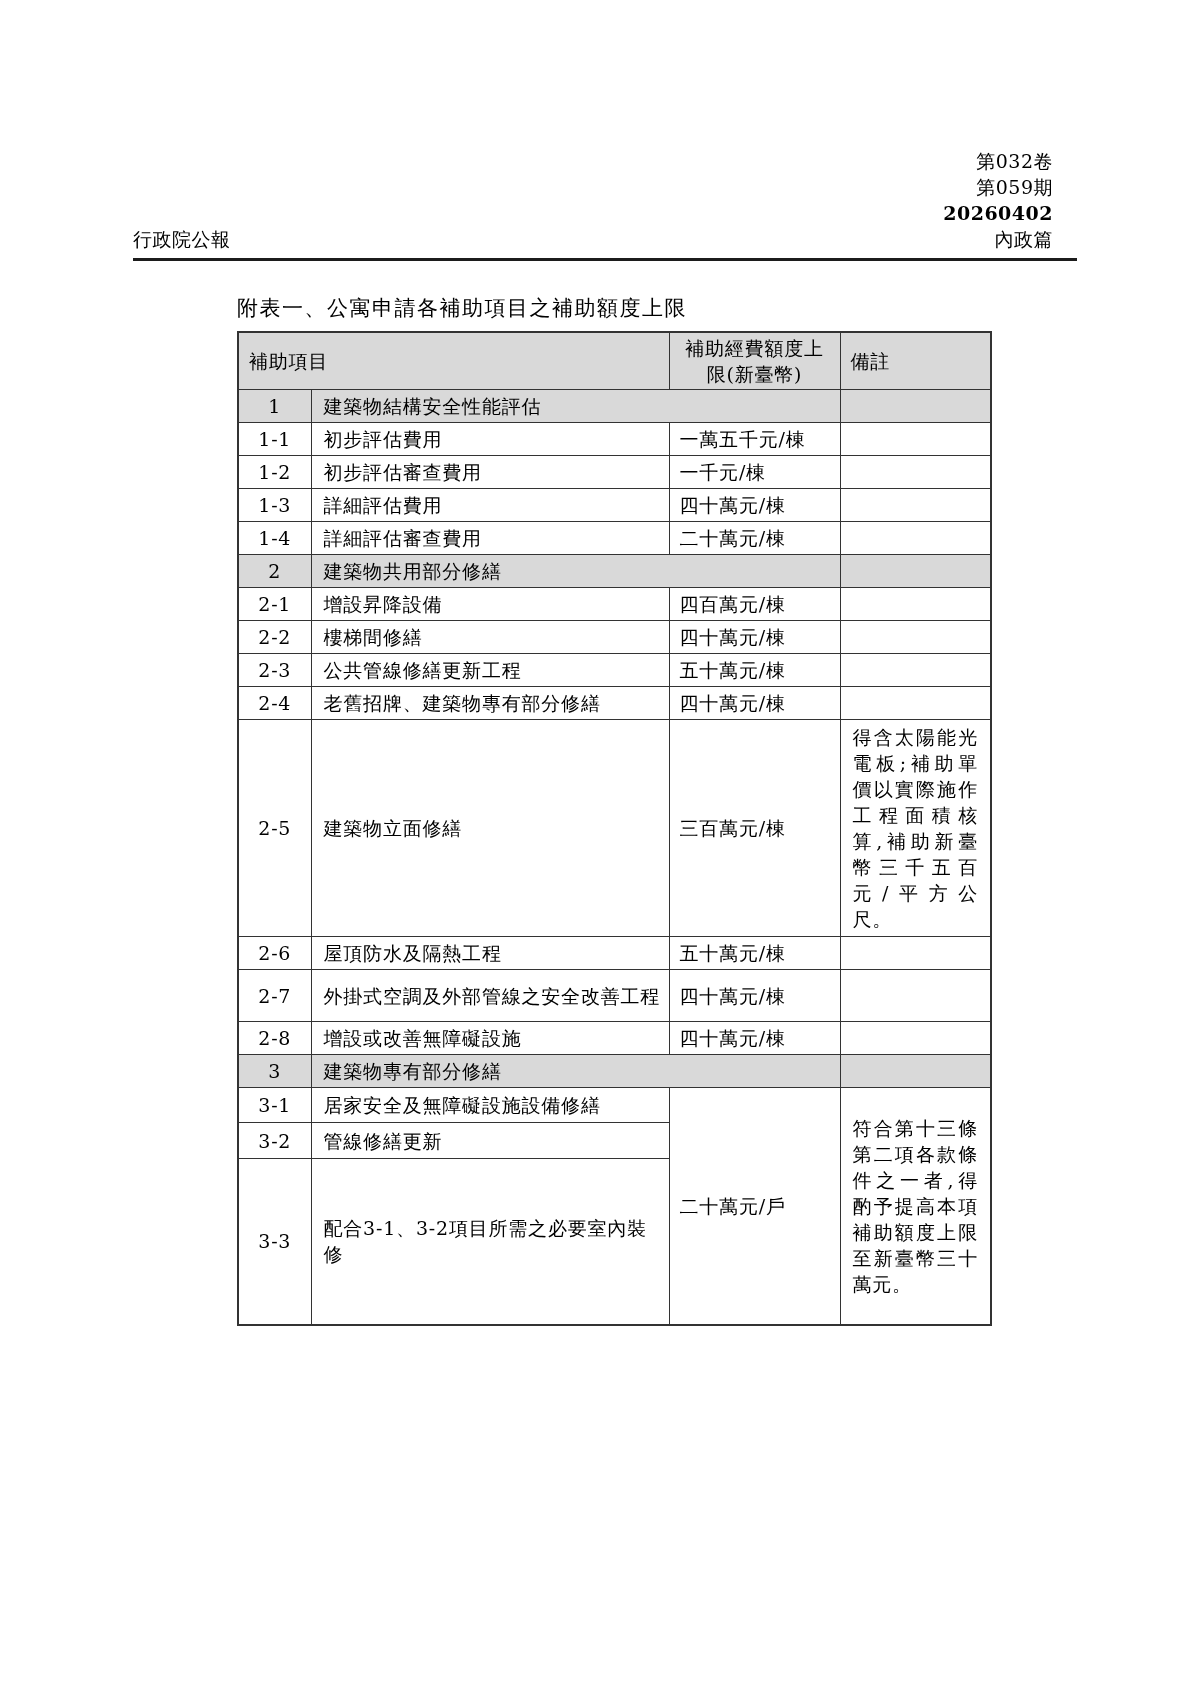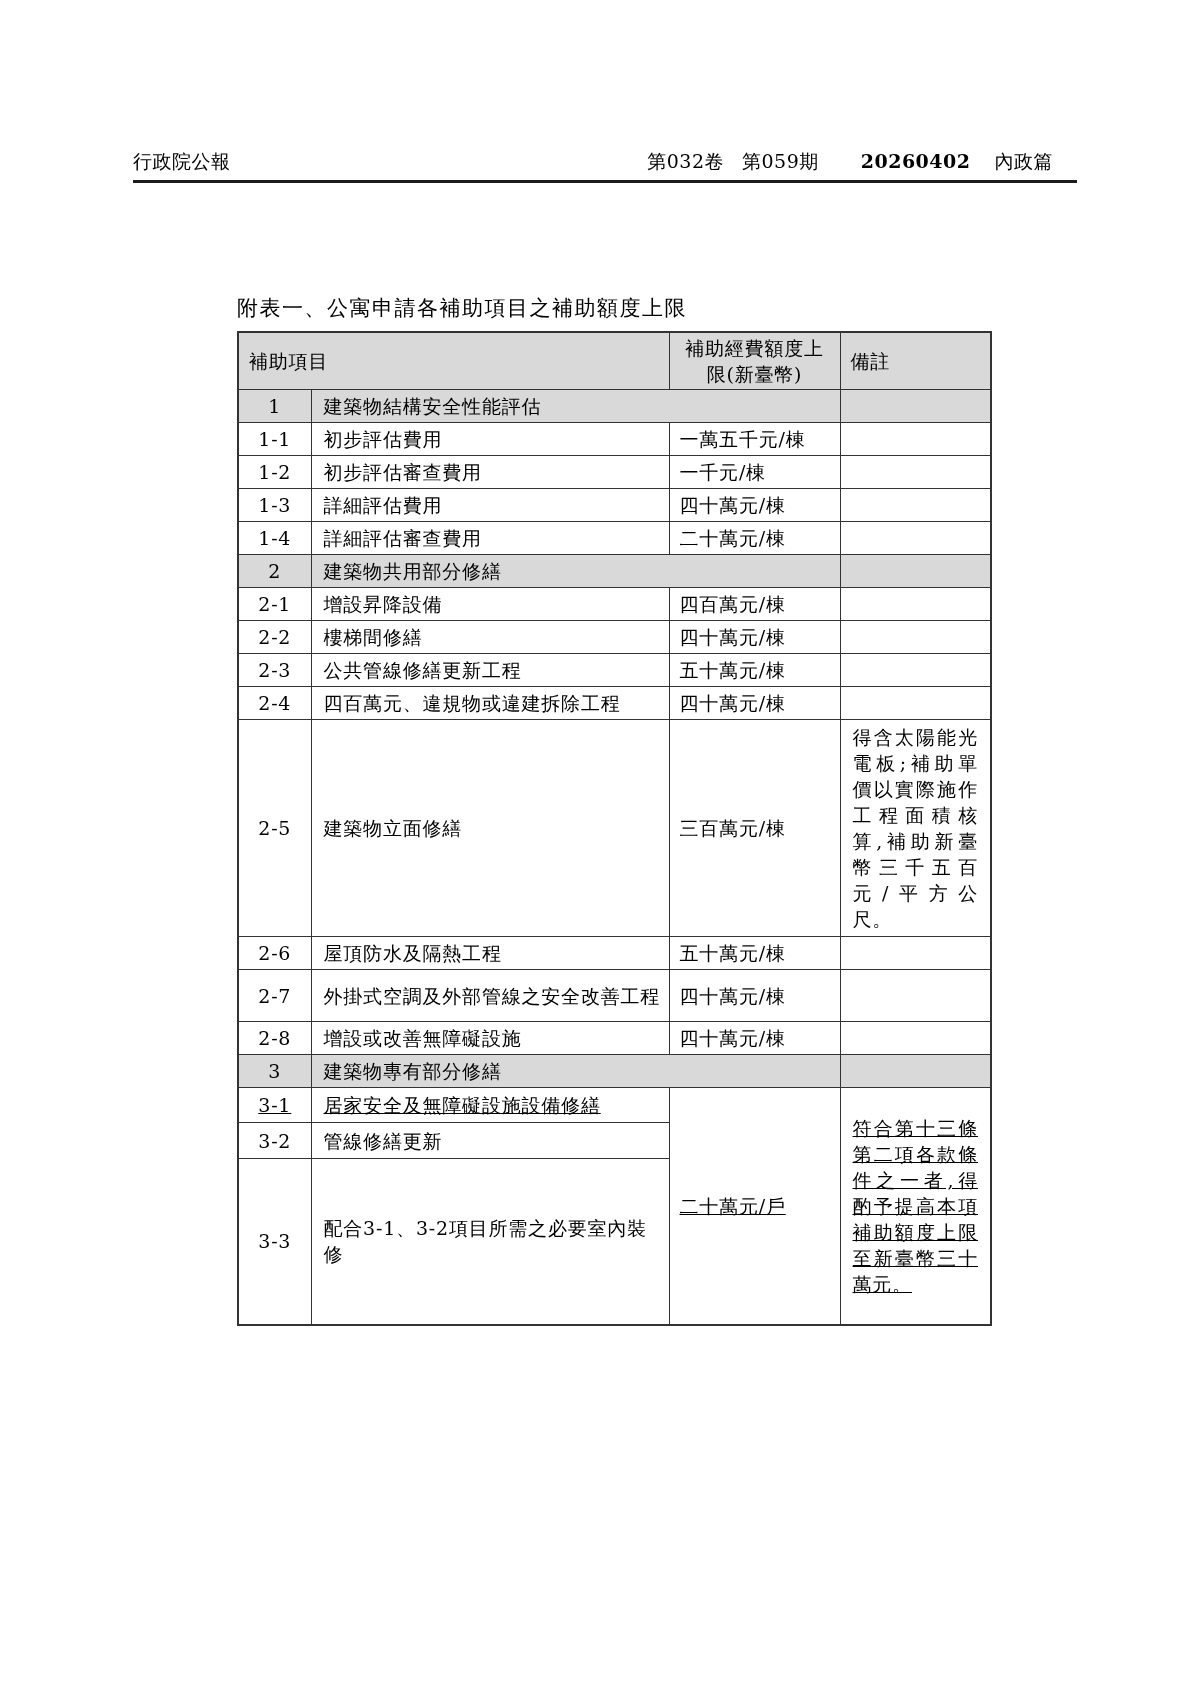--- a/index.html
+++ b/index.html
@@ -7,21 +7,21 @@
     width:1200px; height:1698px; background:#ffffff; color:#000;
     font-family:"DejaVu Serif","Liberation Serif",serif;
     position:relative; overflow:hidden;
   }
   .page-header {
     position:absolute; left:133px; top:148px; width:944px;
     display:flex; justify-content:space-between; align-items:flex-end;
     border-bottom:3px solid #1c1c1c; padding-bottom:6px;
     font-size:19px; letter-spacing:0.5px; line-height:26px;gap:35px;
   }
-  .ph-right { display:flex; align-items:flex-end; padding-right:24px; }
+  .ph-right { display:flex; align-items:flex-end; padding-right:24px;flex-direction:column; }
   .ph-right .issue   { margin-left:18px; }
   .ph-right .pubdate { margin-left:42px;font-weight:bold; }
   .ph-right .section { margin-left:24px; }
 
   .content { position:absolute; left:237px; top:294px; width:660px; }
   .table-title { font-size:21px; letter-spacing:1.5px; margin:0 0 9px 0; }
 
   table.subsidy {
     border-collapse:collapse; table-layout:fixed; width:753px;
     border:2px solid #333;
@@ -41,21 +41,21 @@
   tr.thead td.hdr-item   { padding:2px 8px 2px 10px; }
   tr.thead td.hdr-amount { text-align:center; padding:2px 13px; }
   tr.thead td.hdr-remark { padding:2px 8px 2px 10px; }
   tr.sec td { background:#d9d9d9; }
 
   tr.h-hdr { height:52px; }
   tr.h-sec { height:33px; }
   tr.h-row { height:33px; }
   tr.h-tall25 { height:190px; }
   tr.h-row27  { height:52px; }
-  tr.h-31 { height:35px;text-decoration:underline; }
+  tr.h-31 { height:35px; }
   tr.h-32 { height:36px; }
   tr.h-33 { height:166px; }
 </style>
 </head>
 <body>
 
 <div class="page">
 
   <div class="page-header">
     <span>行政院公報</span>
@@ -141,21 +141,21 @@
 
       <tr class="h-row">
         <td class="no">2-3</td>
         <td class="desc">公共管線修繕更新工程</td>
         <td class="amt">五十萬元/棟</td>
         <td class="remark"></td>
       </tr>
 
       <tr class="h-row">
         <td class="no">2-4</td>
-        <td class="desc">四百萬元、違規物或違建拆除工程</td>
+        <td class="desc">老舊招牌、建築物專有部分修繕</td>
         <td class="amt">四十萬元/棟</td>
         <td class="remark"></td>
       </tr>
 
       <tr class="h-tall25">
         <td class="no">2-5</td>
         <td class="desc">建築物立面修繕</td>
         <td class="amt">三百萬元/棟</td>
         <td class="remark">得含太陽能光電板;補助單價以實際施作工程面積核算,補助新臺幣三千五百元/平方公尺。</td>
       </tr>

